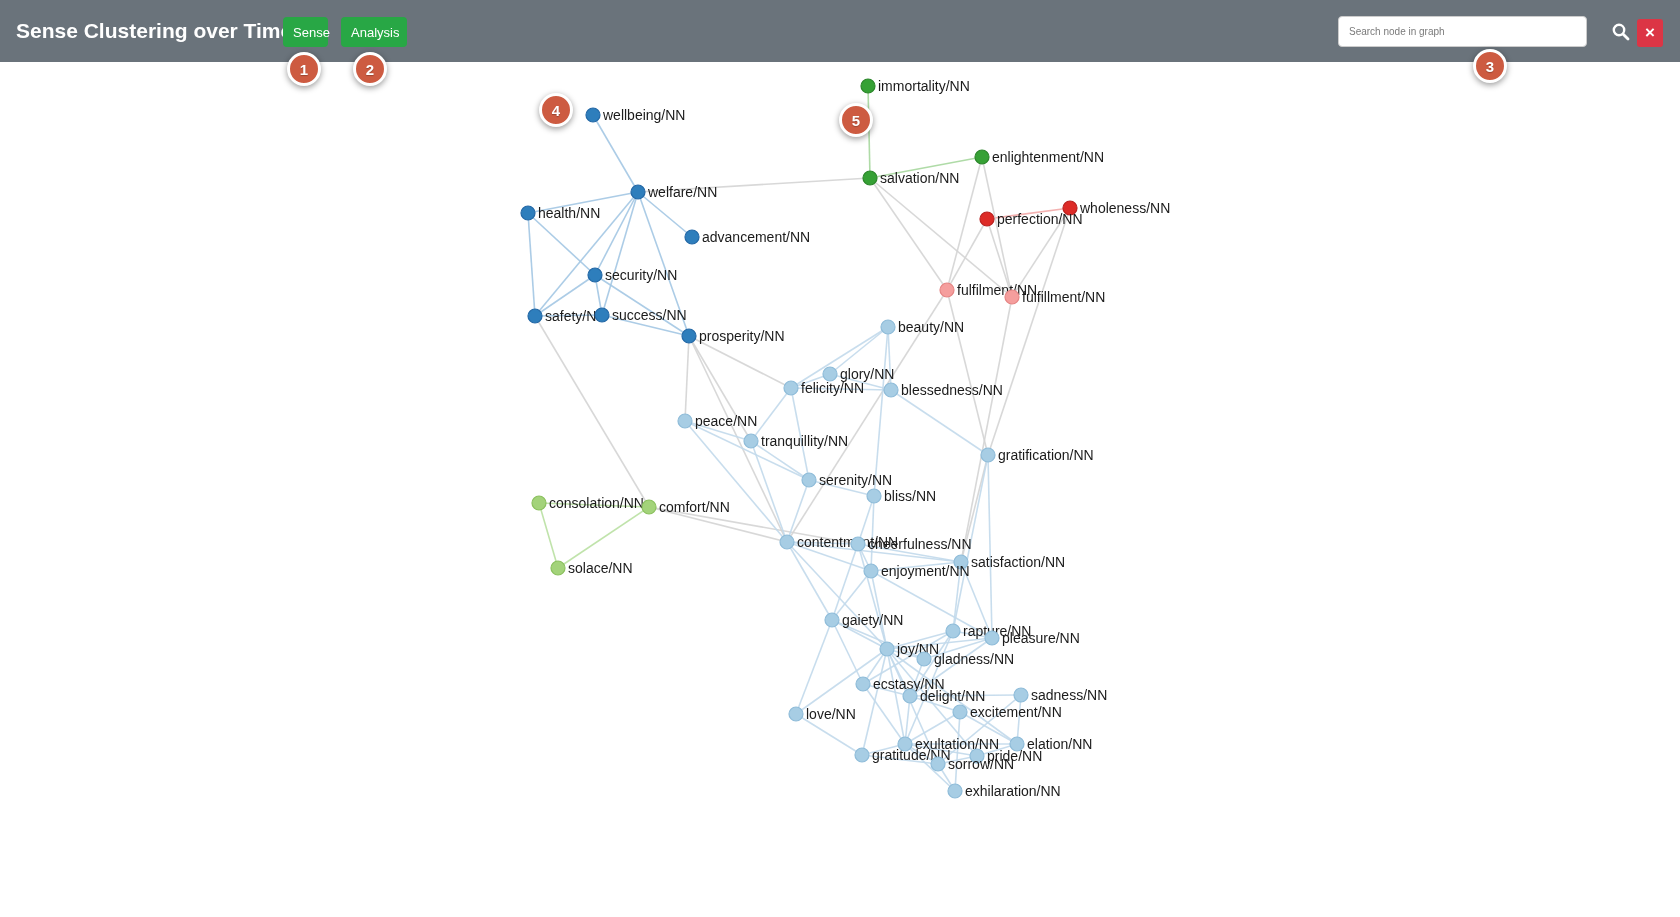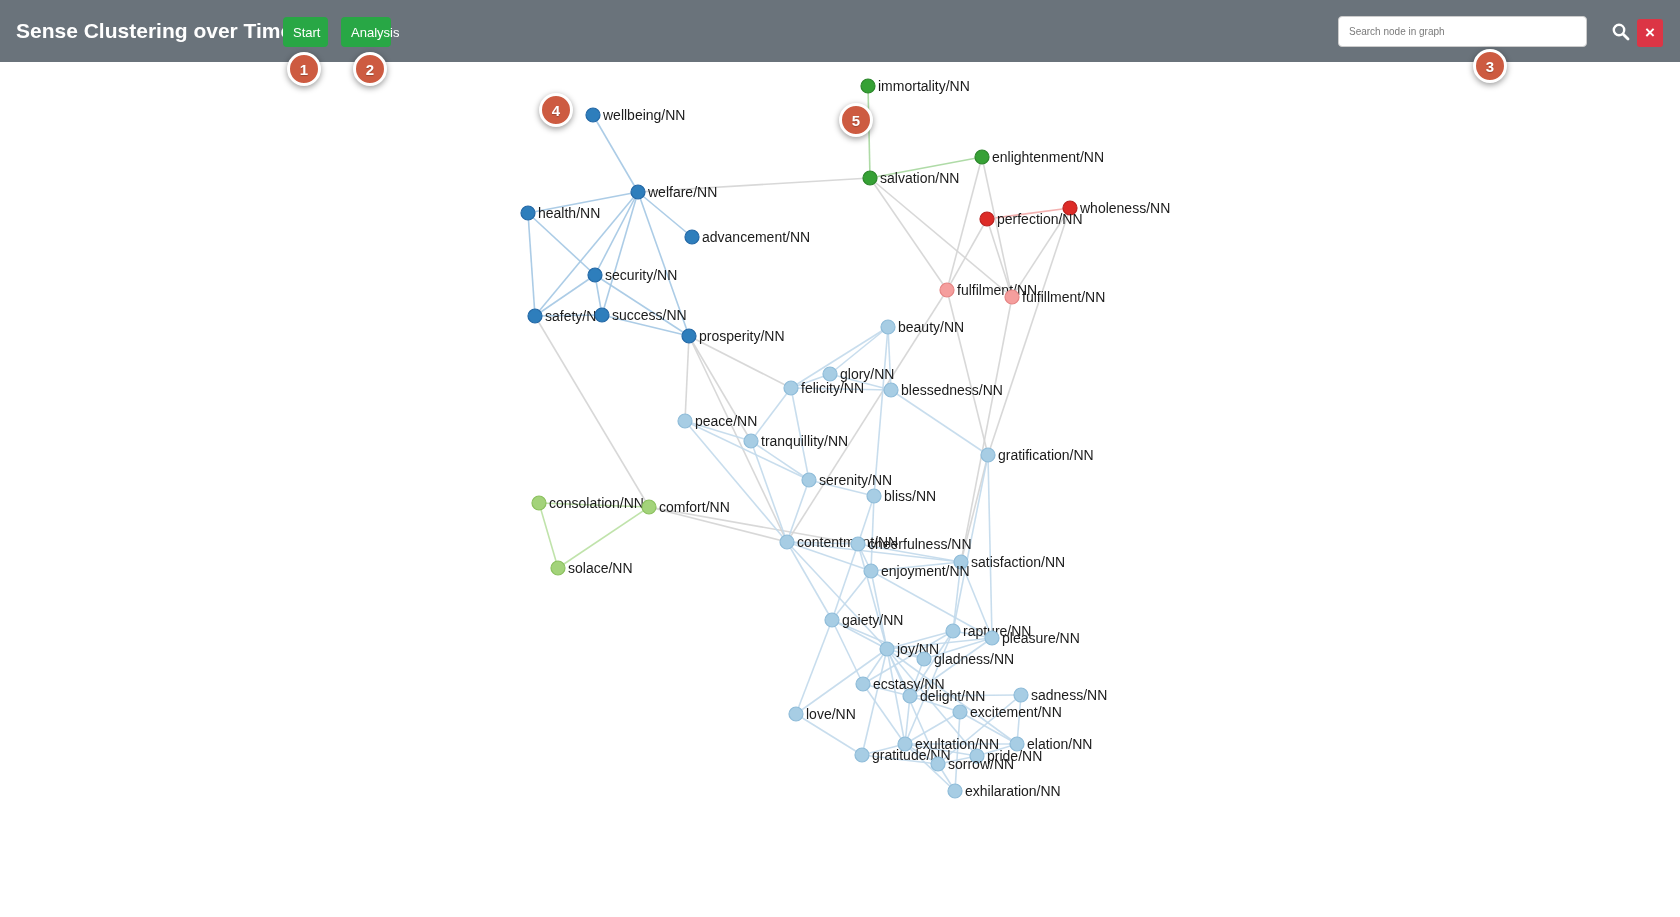--- a/index.html
+++ b/index.html
@@ -8,21 +8,21 @@
 
   
   .topbar{position:absolute;left:0;top:0;width:1680px;height:62px;
           background:#6a737b;z-index:5;}
   .app-title{position:absolute;left:16px;top:50%;transform:translateY(-50%);
           margin:0;color:#ffffff;font-size:21px;font-weight:bold;white-space:nowrap;}
   .btn{position:absolute;top:17px;height:30px;border:none;border-radius:4px;
           background:#28a745;color:#fff;font-size:13px;cursor:pointer;
           font-family:"Liberation Sans", sans-serif;padding:0 10px;}
   .btn-start{left:283px;width:45px;}
-  .btn-analysis{left:341px;width:50px;}
+  .btn-analysis{left:341px;width:66px;}
 
   .search-input{position:absolute;left:1338px;top:16px;width:249px;height:31px;
           box-sizing:border-box;border:1px solid #ccc;border-radius:4px;
           padding:0 10px;font-size:10px;color:#333;
           font-family:"Liberation Sans", sans-serif;}
   .search-input::placeholder{color:#7a7a7a;}
   .mag-btn{position:absolute;left:1610px;top:21px;width:22px;height:22px;
           background:transparent;border:none;padding:0;cursor:pointer;}
   .clear-btn{position:absolute;left:1637px;top:19px;width:26px;height:28px;
           background:#dc3545;border:none;border-radius:3px;color:#fff;
@@ -357,21 +357,21 @@
 <div id="hints">
     <div class="hint" style="left: 304px; top: 69px;">1</div>
     <div class="hint" style="left: 370px; top: 69px;">2</div>
     <div class="hint" style="left: 1490px; top: 66px;">3</div>
     <div class="hint" style="left: 556px; top: 110px;">4</div>
     <div class="hint" style="left: 856px; top: 120px;">5</div>
   </div>
 
 <header class="topbar">
   <h1 class="app-title">Sense Clustering over Time</h1>
-  <button class="btn btn-start">Start</button>
+  <button class="btn btn-start">Sense</button>
   <button class="btn btn-analysis">Analysis</button>
 
   <input class="search-input" type="text" placeholder="Search node in graph" style="">
   <button class="mag-btn">
     <svg width="22" height="22" viewBox="0 0 22 22">
       <circle cx="9" cy="9" r="5.2" fill="none" stroke="#ffffff" stroke-width="2.4"></circle>
       <line x1="13" y1="13" x2="18" y2="18" stroke="#ffffff" stroke-width="2.8" stroke-linecap="round"></line>
     </svg>
   </button>
   <button class="clear-btn"><span>×</span></button>

